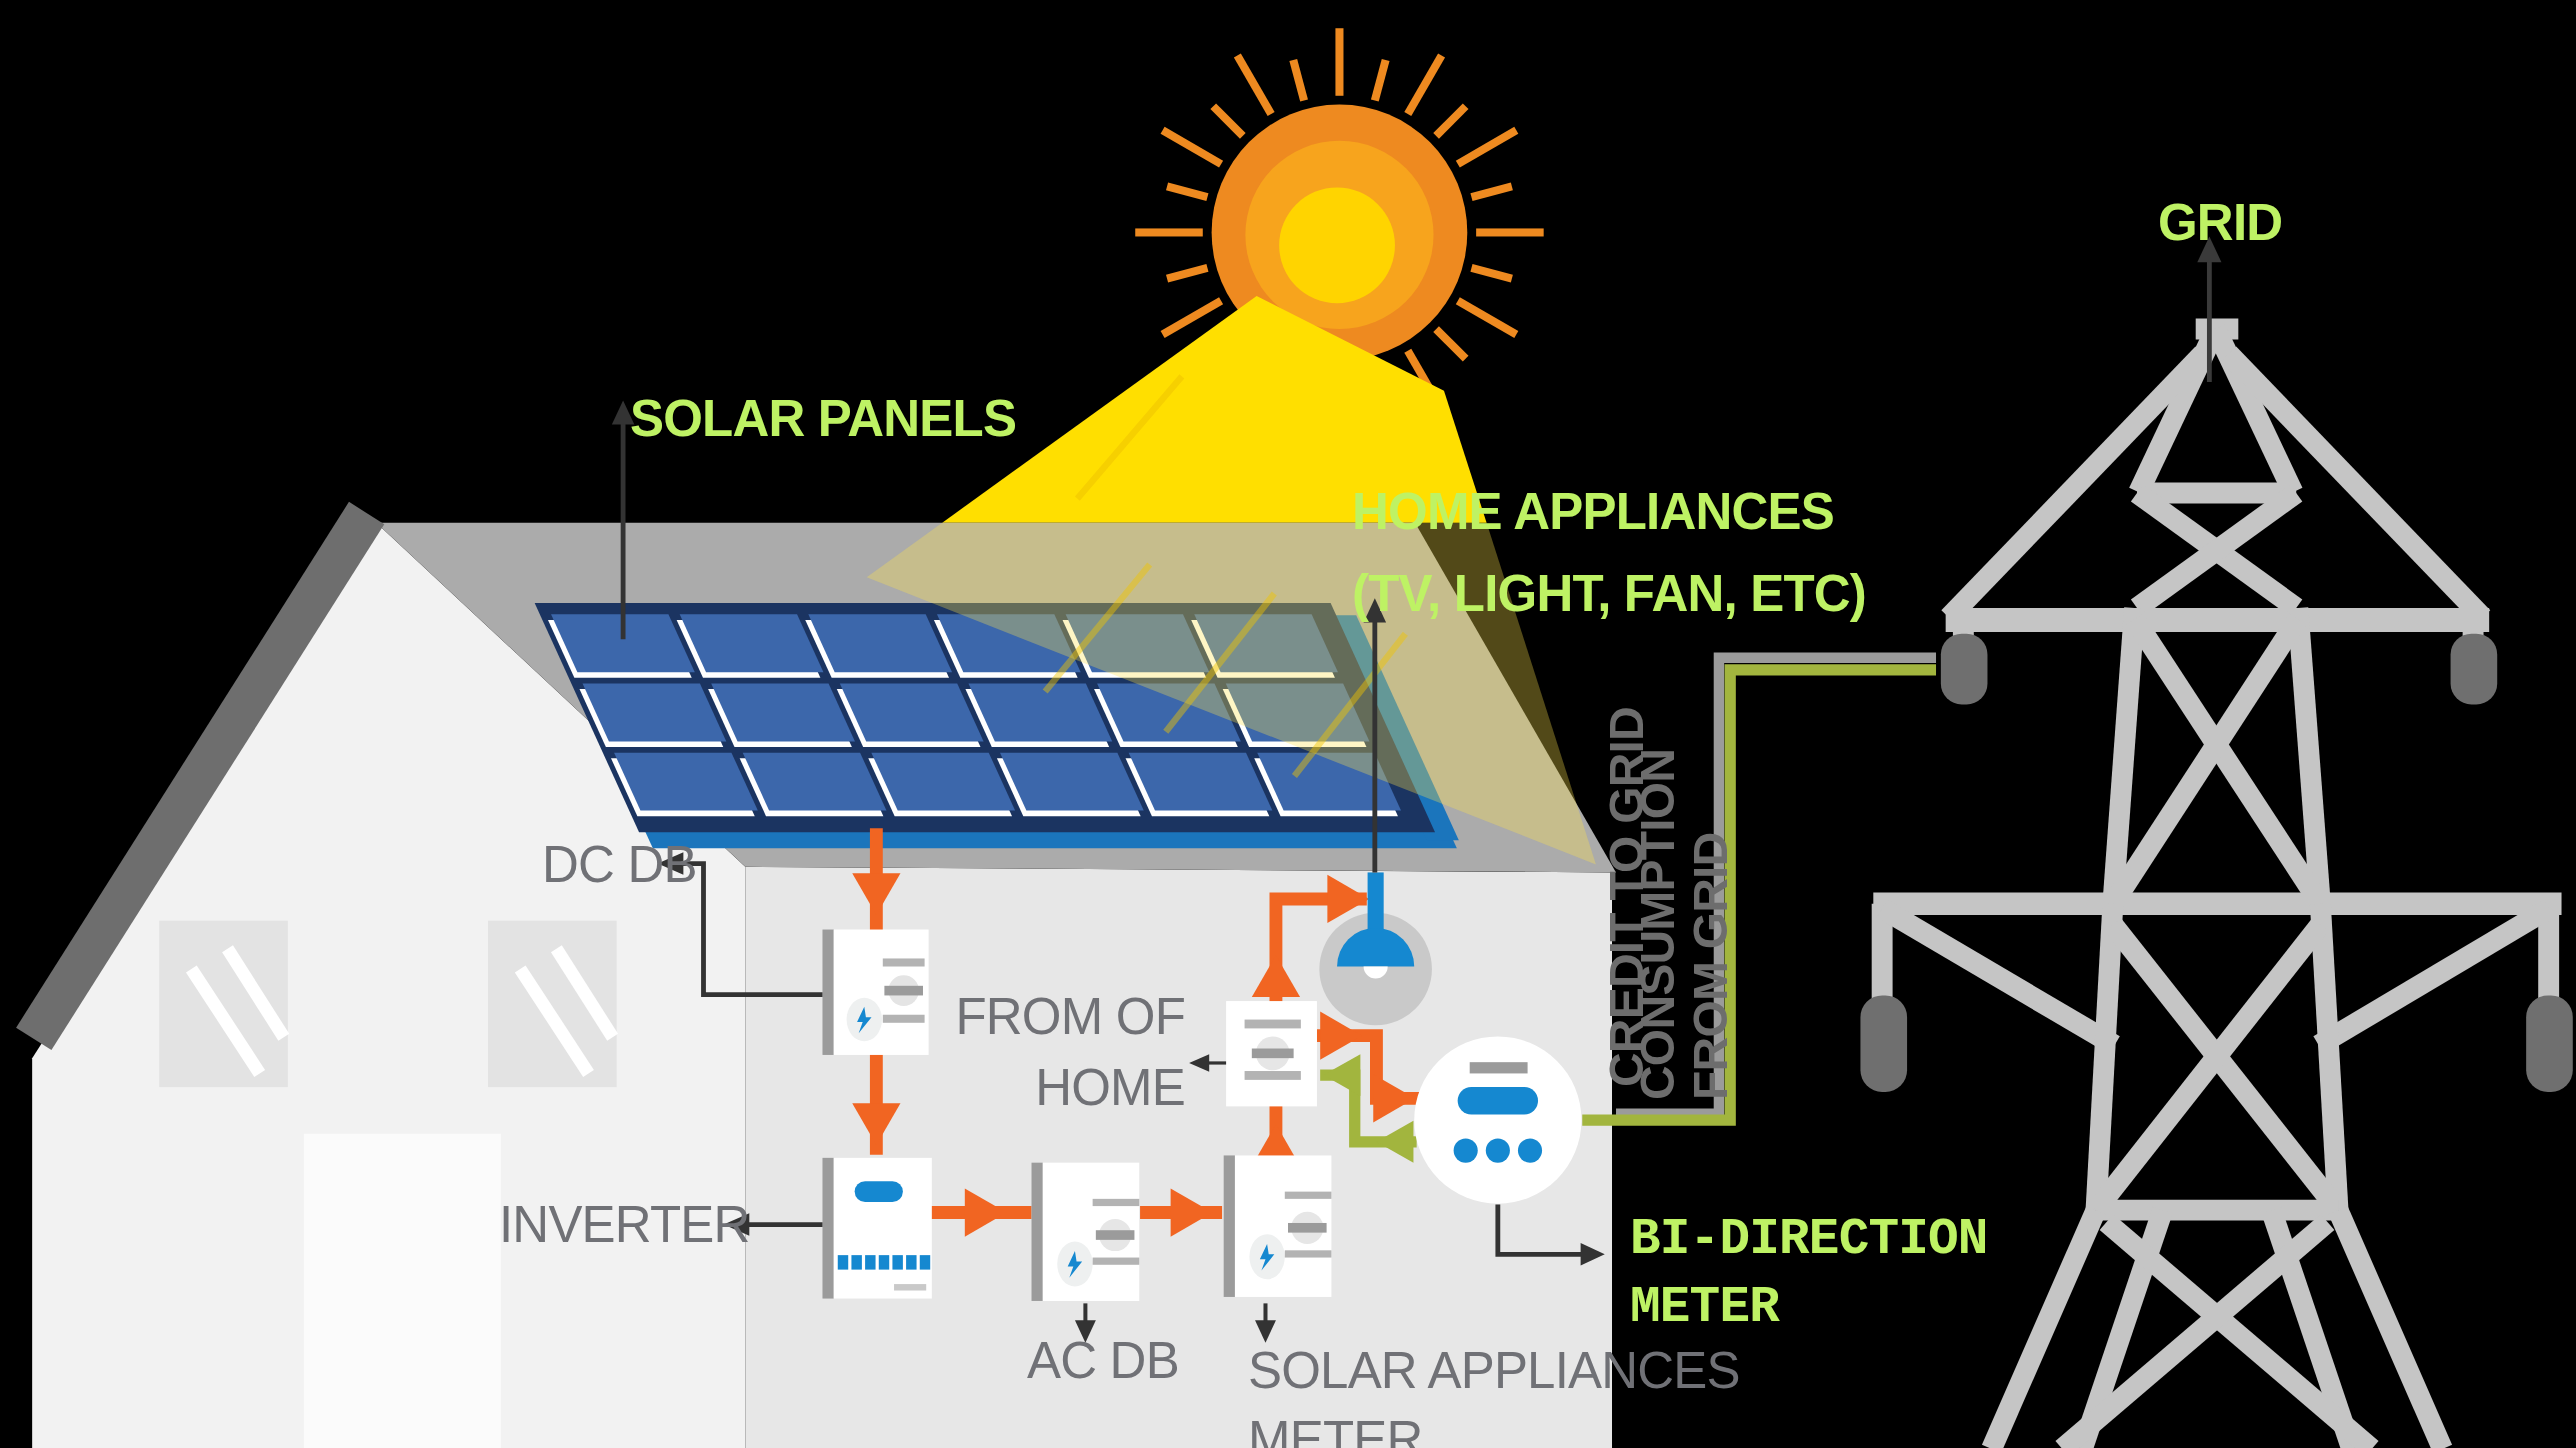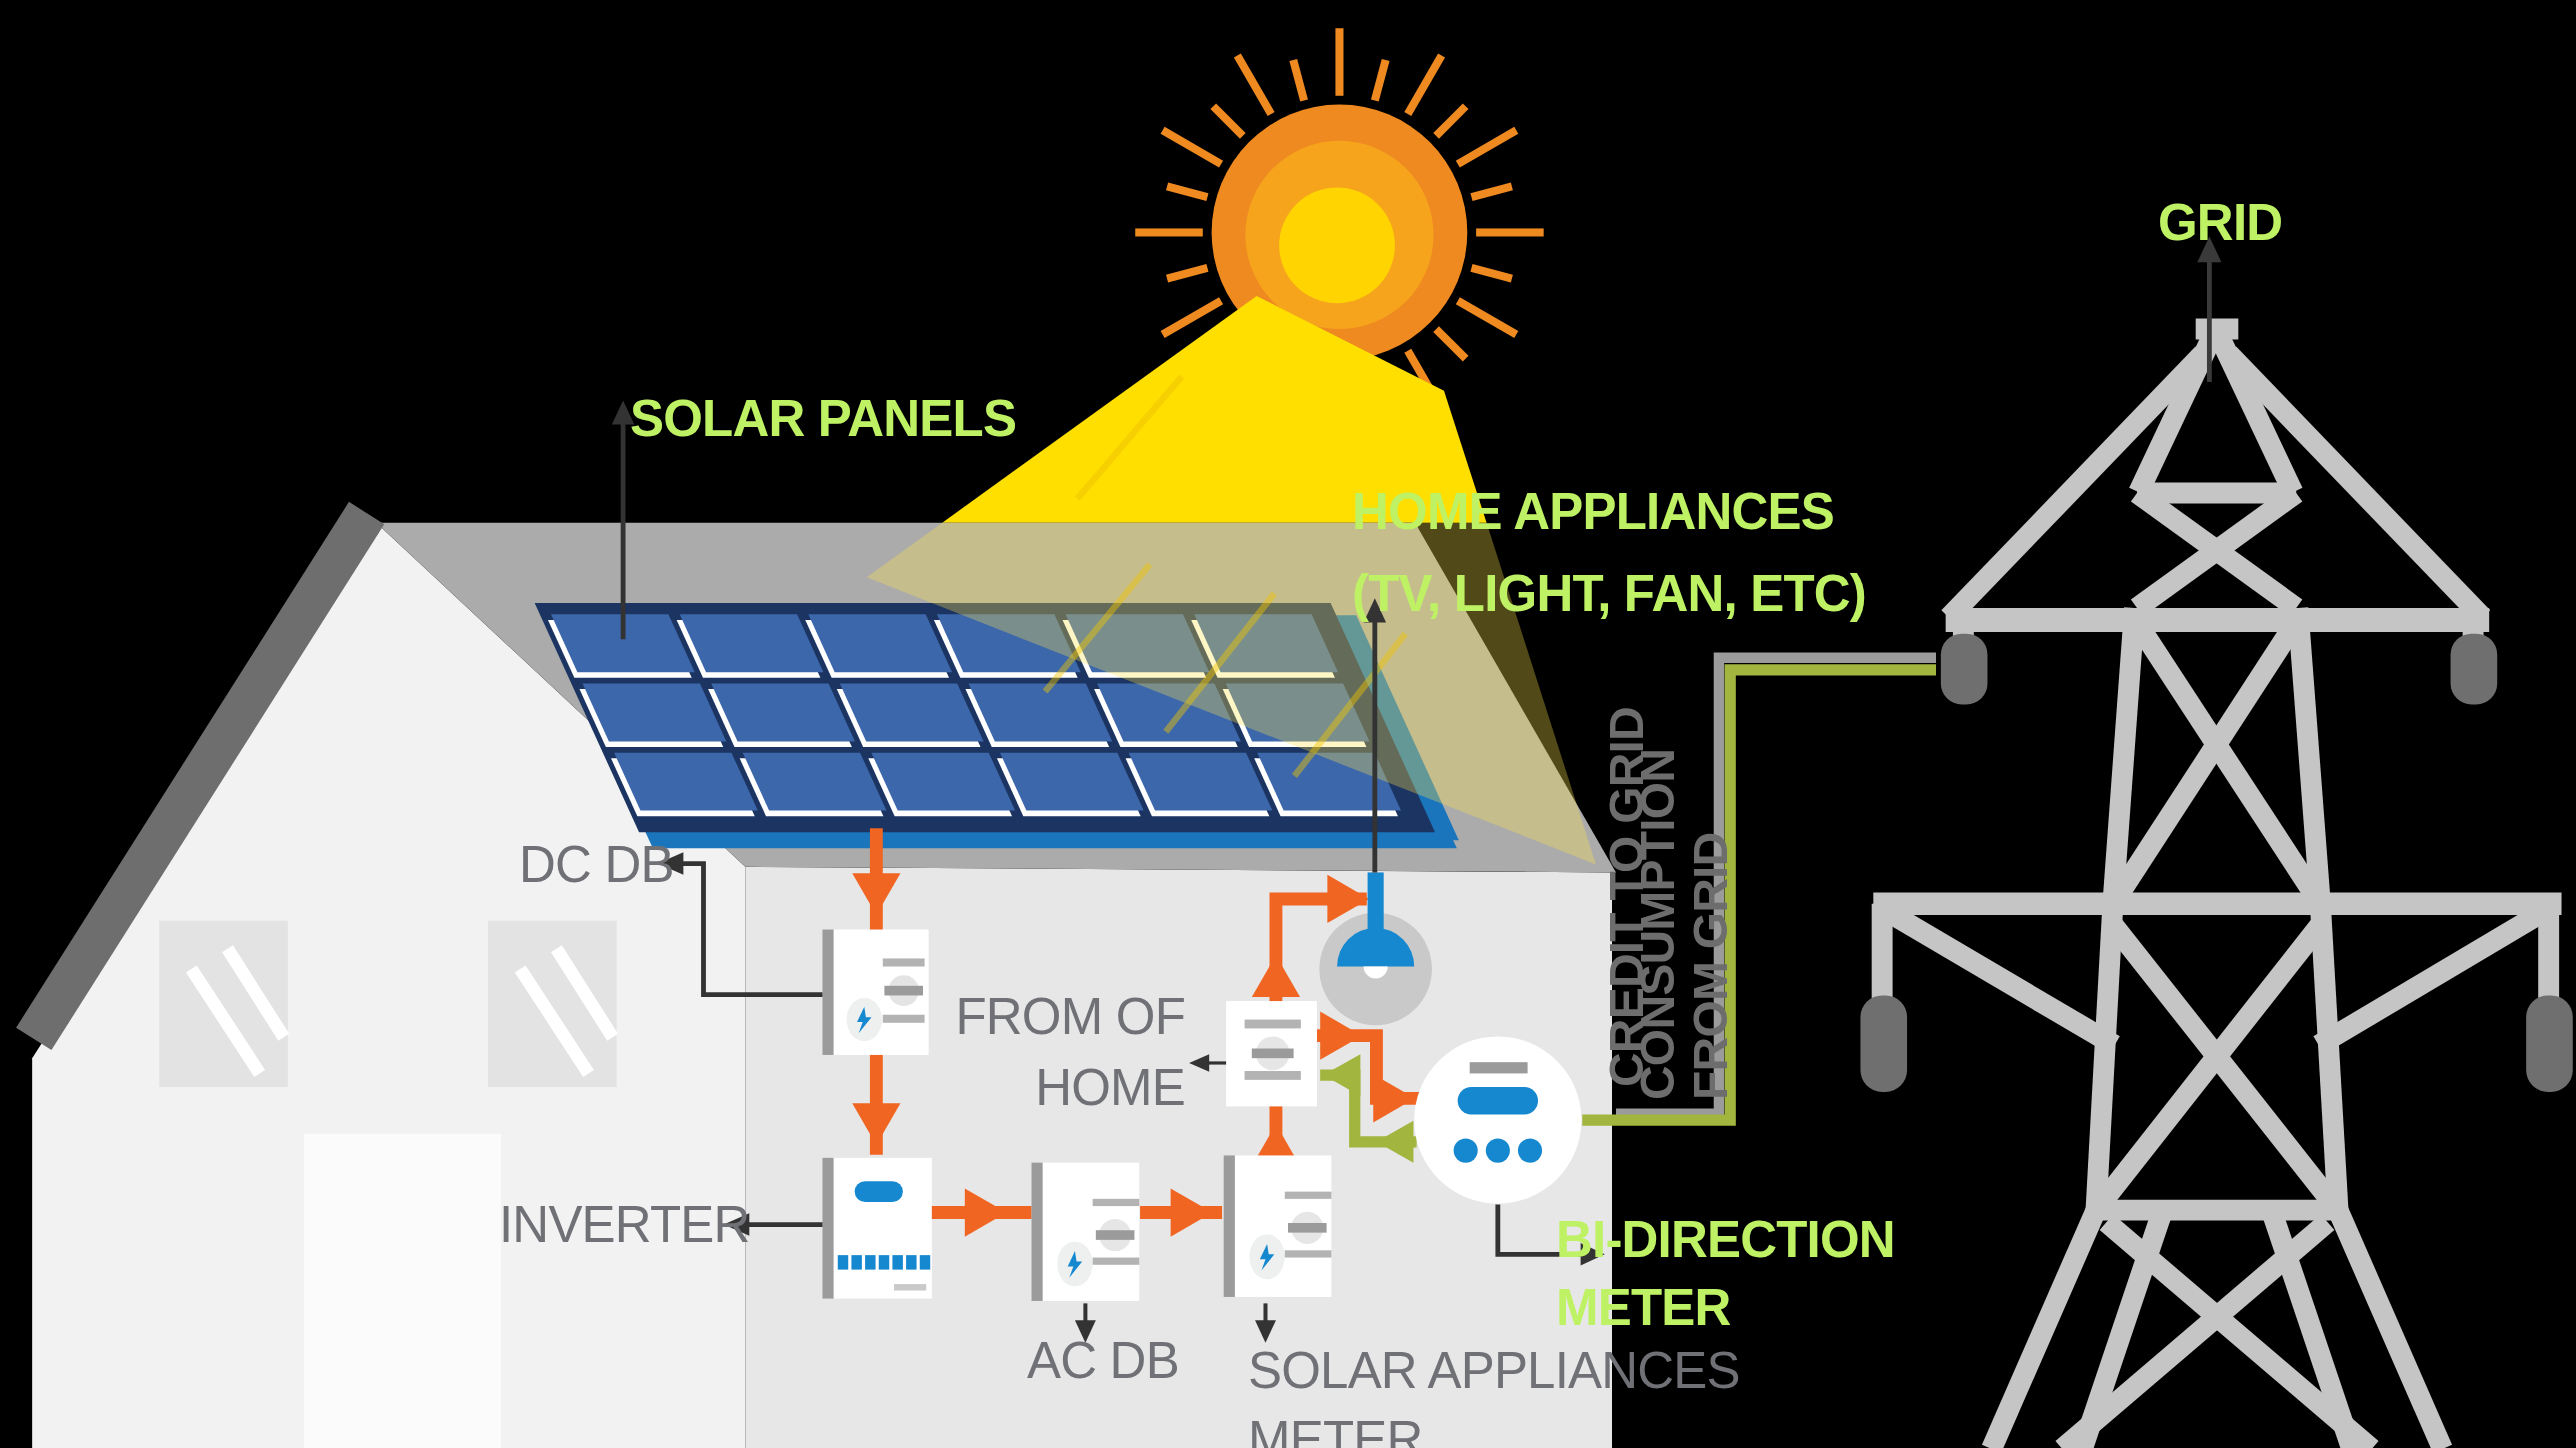--- a/index.html
+++ b/index.html
@@ -302,37 +302,37 @@
 
 <div class="lbl" style="left:630px;top:389px;">SOLAR PANELS</div>
 
 <div class="lbl" style="left:1352px;top:466px;line-height:72px;">
   <span>HOME APPLIANCES</span>
   <span>(TV, LIGHT, FAN, ETC)</span>
 </div>
 
 <div class="lbl" style="left:2158px;top:193px;">GRID</div>
 
-<div class="lbl reg" style="left:519px;top:835px;">DC DB</div>
+<div class="lbl reg" style="left:542px;top:835px;">DC DB</div>
 
 <div class="lbl reg" style="left:499px;top:1195px;">INVERTER</div>
 
 <div class="lbl reg right" style="left:863px;top:976px;width:322px;line-height:61px;">
   <span>FROM OF</span>
   <span>HOME</span>
 </div>
 
 <div class="lbl reg" style="left:1027px;top:1331px;">AC DB</div>
 
 <div class="lbl reg" style="left:1248px;top:1331px;line-height:59px;">
   <span>SOLAR APPLIANCES</span>
   <span>METER</span>
 </div>
 
-<div class="lbl" style="left:1556px;top:1201px;line-height:58px;">
+<div class="lbl" style="left:1630px;top:1201px;line-height:58px;font-family:Liberation Mono, monospace;">
   <span>BI-DIRECTION</span>
   <span>METER</span>
 </div>
 
 <div class="vlabel" style="left:1655px;top:1031px;width:354px;height:56px;line-height:56px;">CREDIT TO GRID</div>
 
 <div class="vlabel" style="left:1737px;top:994px;width:338px;height:106px;line-height:53px;">
   <span>CONSUMPTION</span>
   <span>FROM GRID</span>
 </div>

